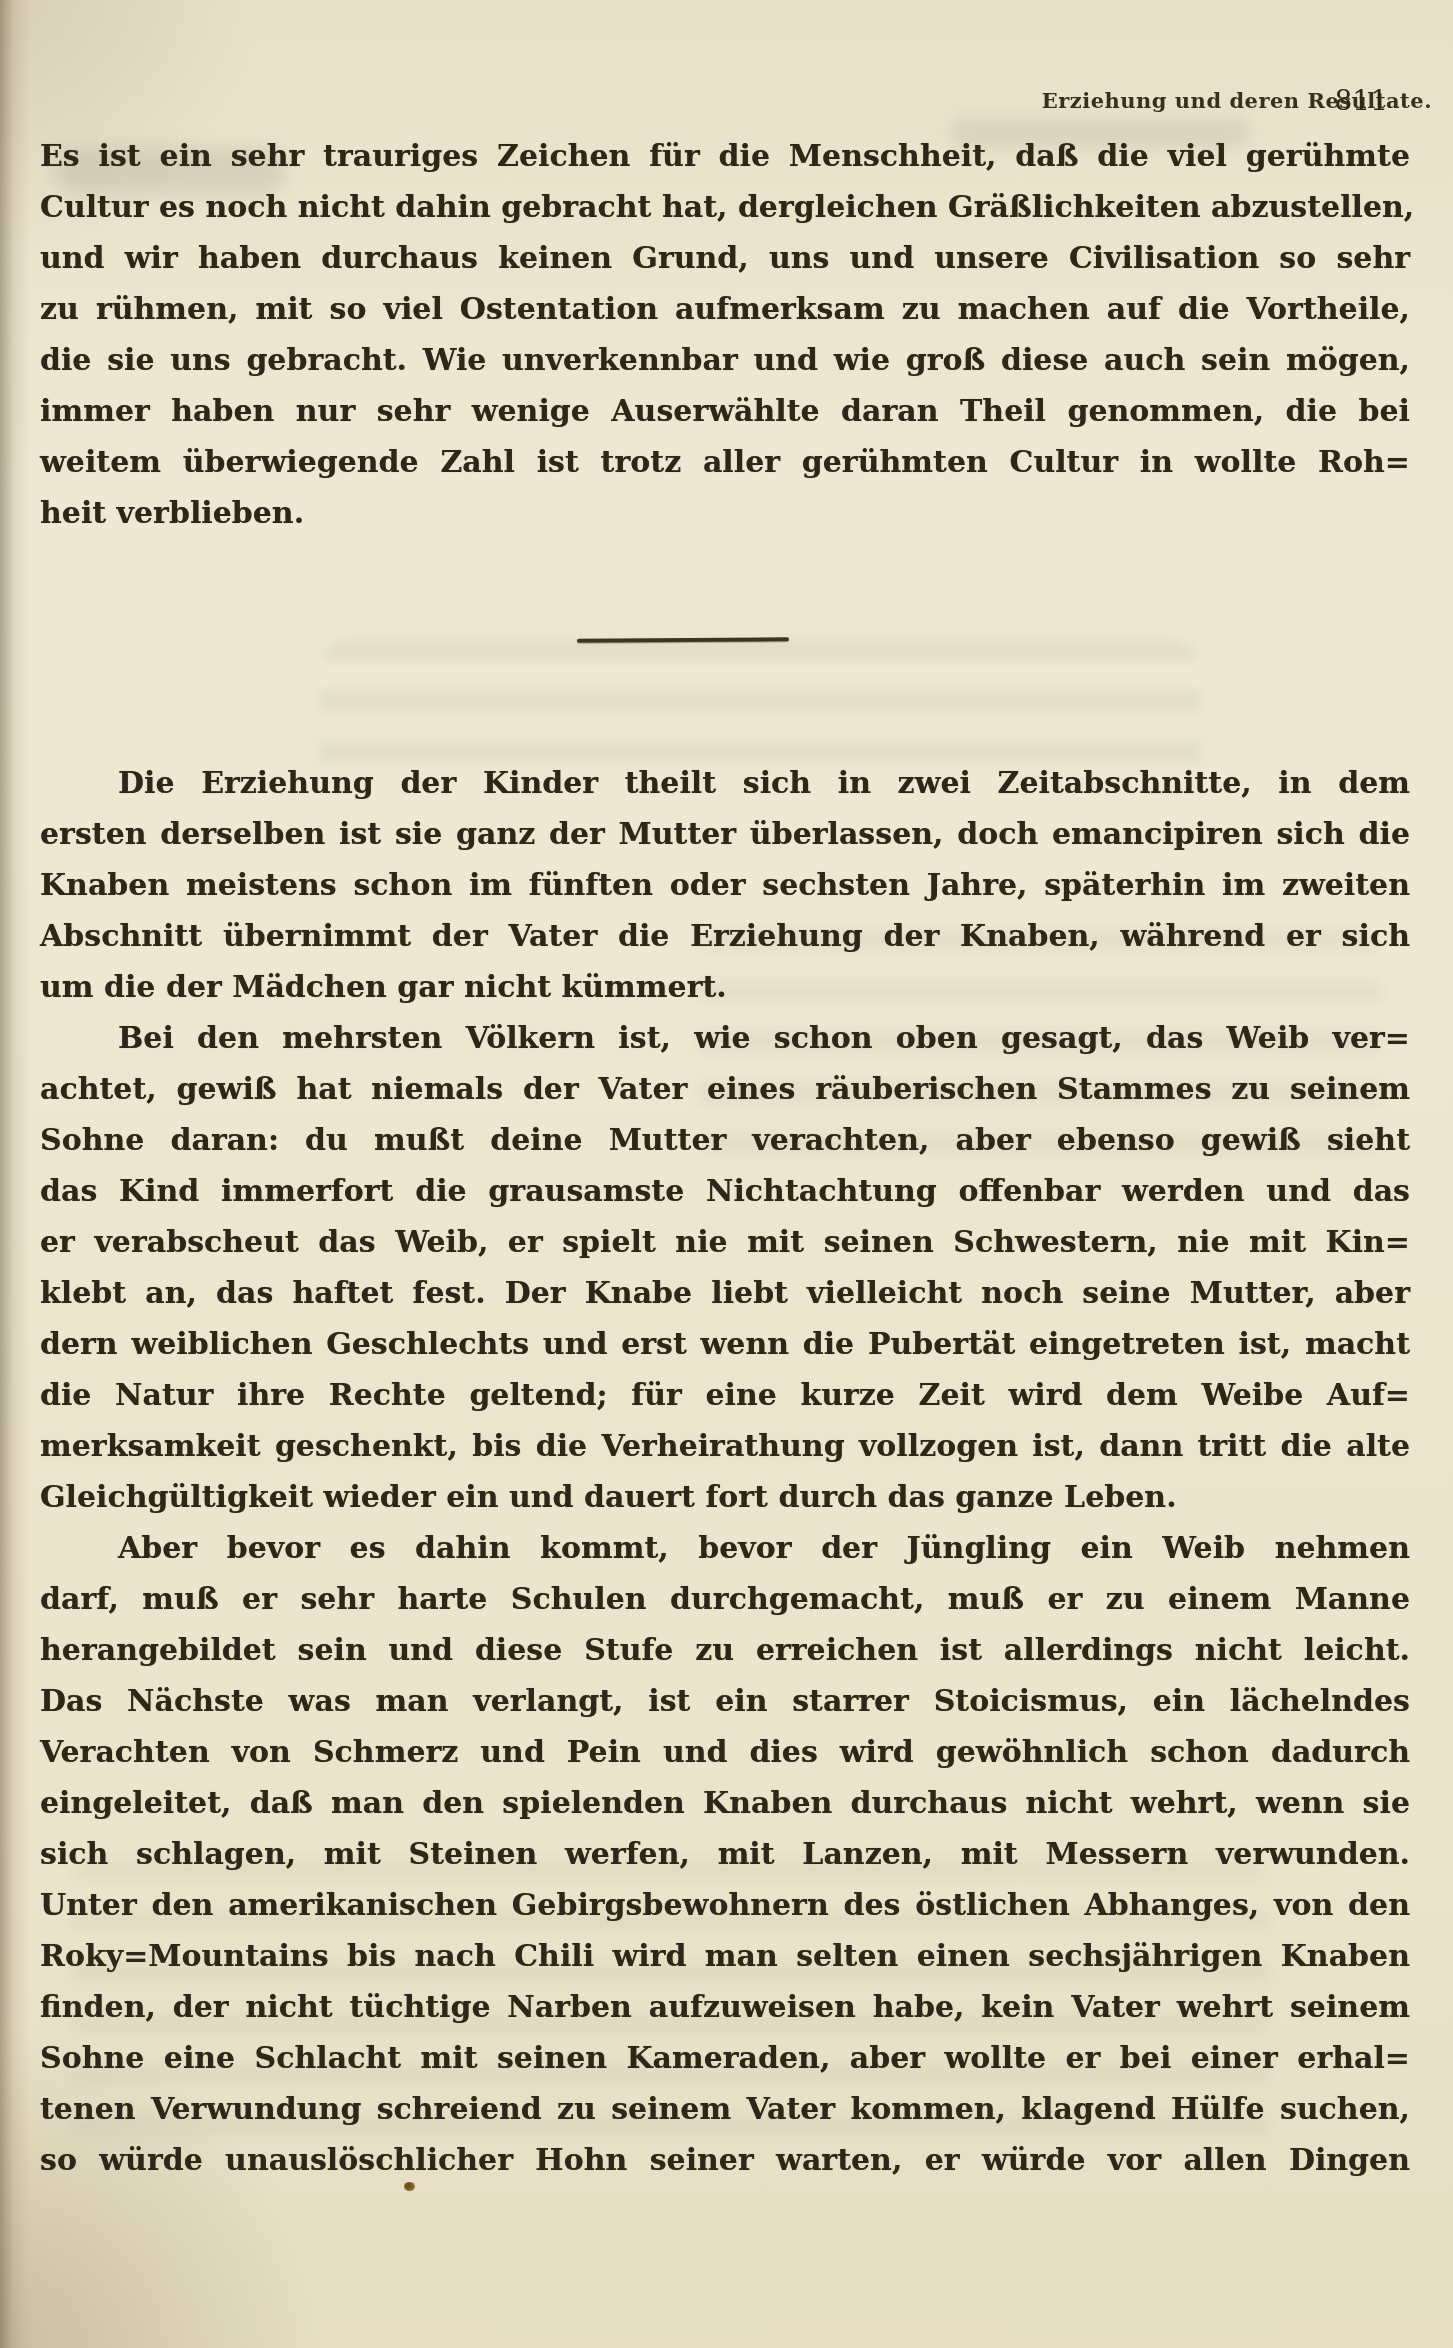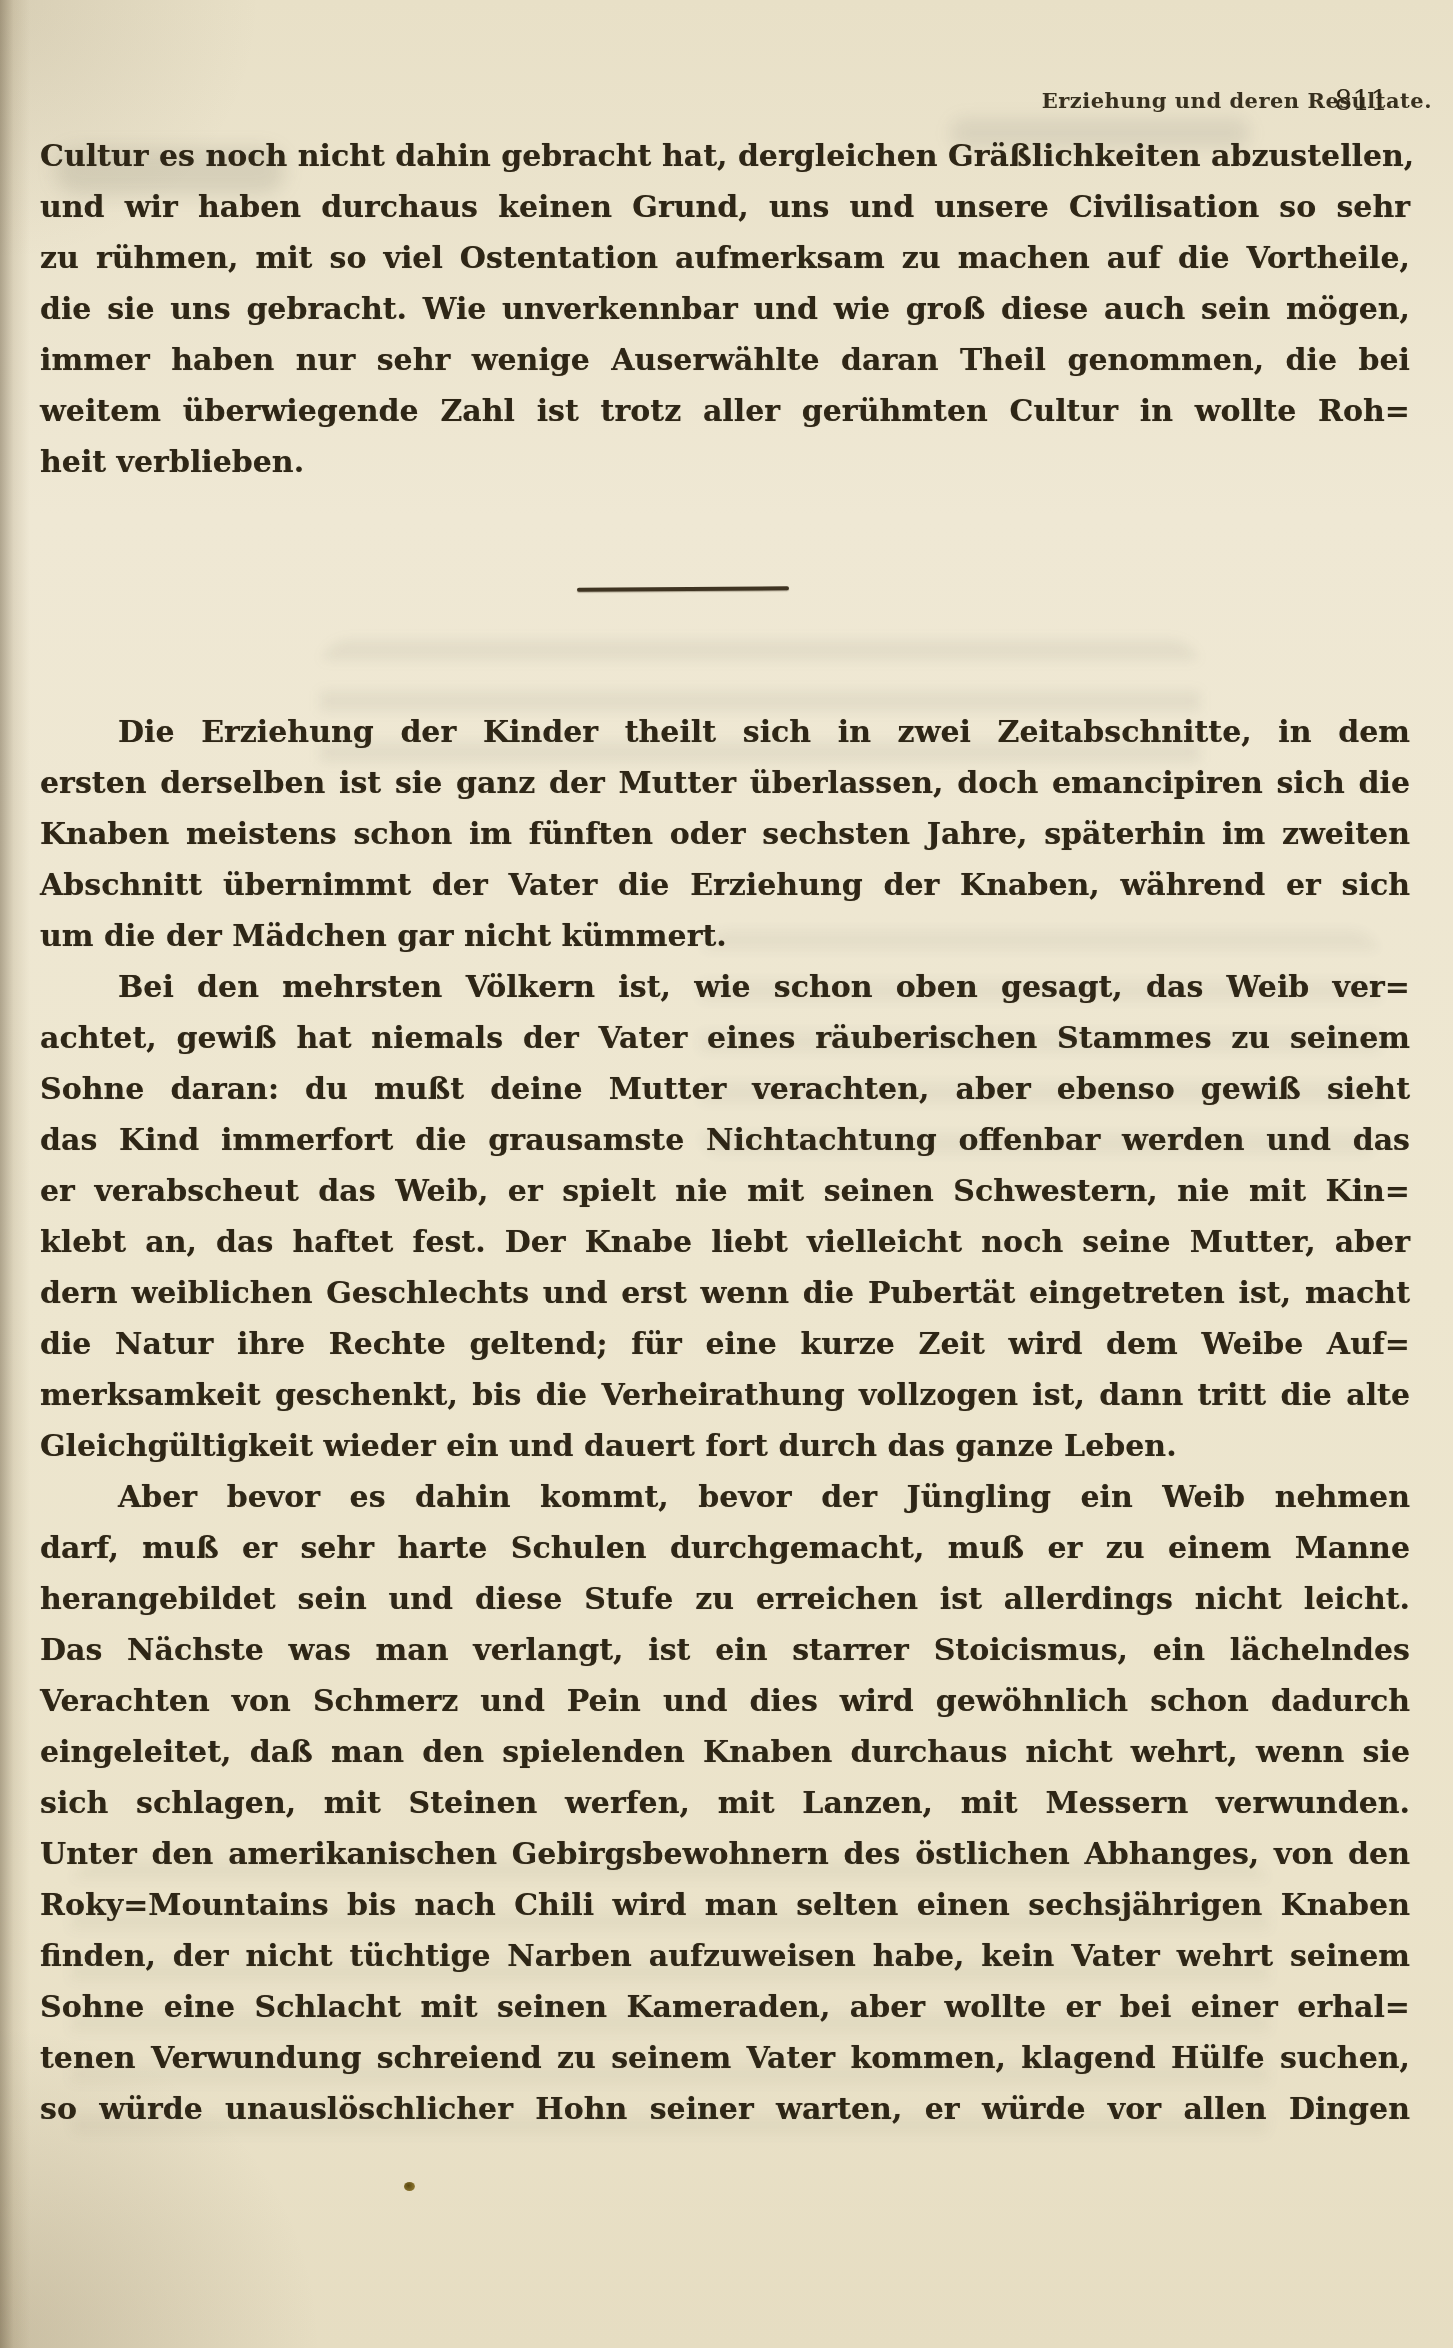--- a/index.html
+++ b/index.html
@@ -115,20 +115,21 @@
   <div class="ghost ghost-5"></div>
 
   <header class="running-header">
     <div class="header-title">Erziehung und deren Resultate.</div>
     <div class="page-number">811</div>
   </header>
 
   <main class="text-block">
 
     <section class="paragraph">
+      <div class="ln">Es ist ein sehr trauriges Zeichen für die Menschheit, daß die viel gerühmte</div>
       <div class="ln">Cultur es noch nicht dahin gebracht hat, dergleichen Gräßlichkeiten abzustellen,</div>
       <div class="ln">und wir haben durchaus keinen Grund, uns und unsere Civilisation so sehr</div>
       <div class="ln">zu rühmen, mit so viel Ostentation aufmerksam zu machen auf die Vortheile,</div>
       <div class="ln">die sie uns gebracht. Wie unverkennbar und wie groß diese auch sein mögen,</div>
       <div class="ln">immer haben nur sehr wenige Auserwählte daran Theil genommen, die bei</div>
       <div class="ln">weitem überwiegende Zahl ist trotz aller gerühmten Cultur in wollte Roh=</div>
       <div class="ln last">heit verblieben.</div>
     </section>
 
     <div class="divider"></div>

